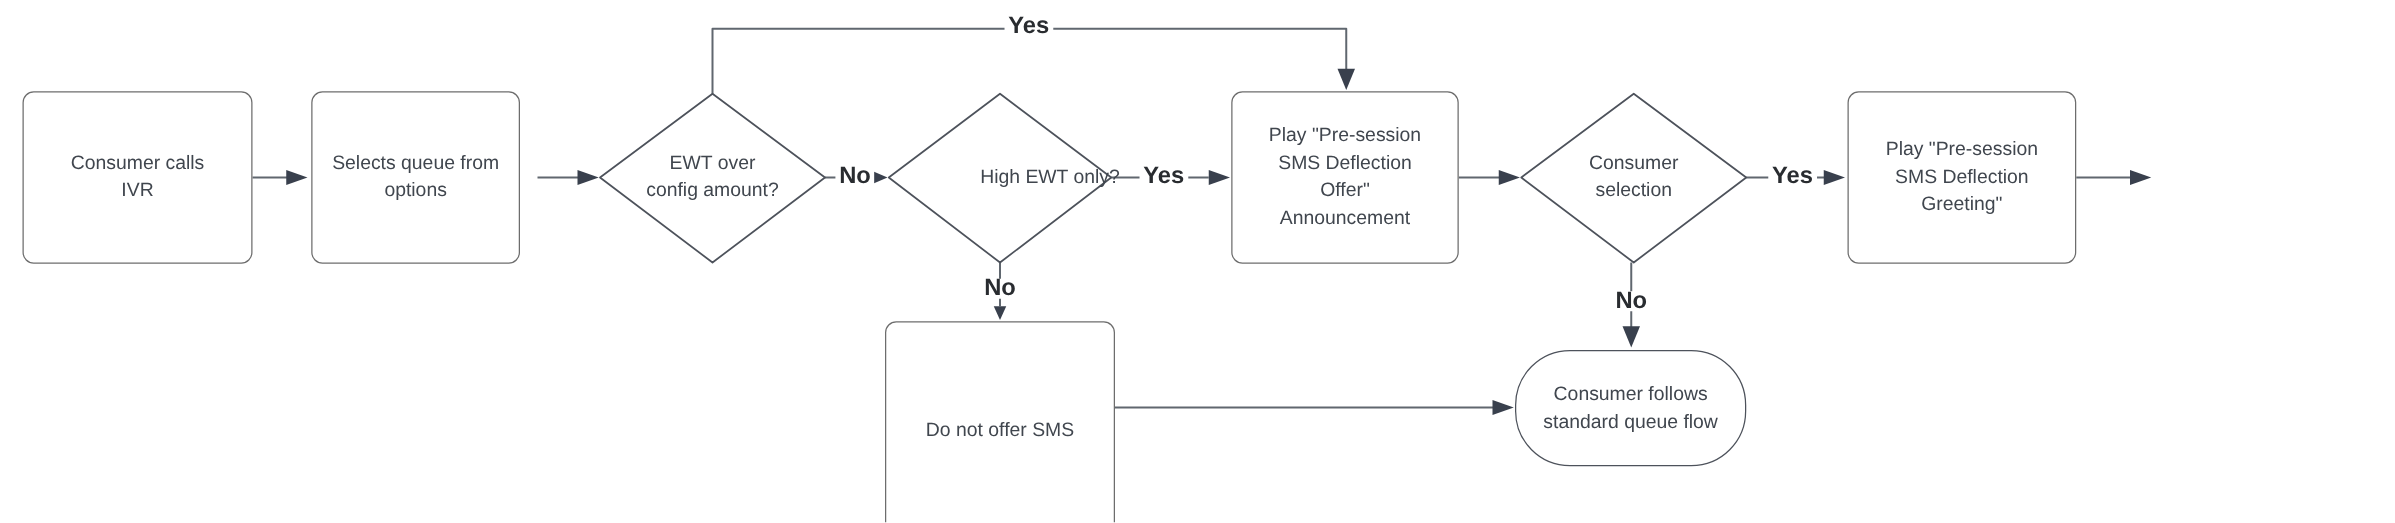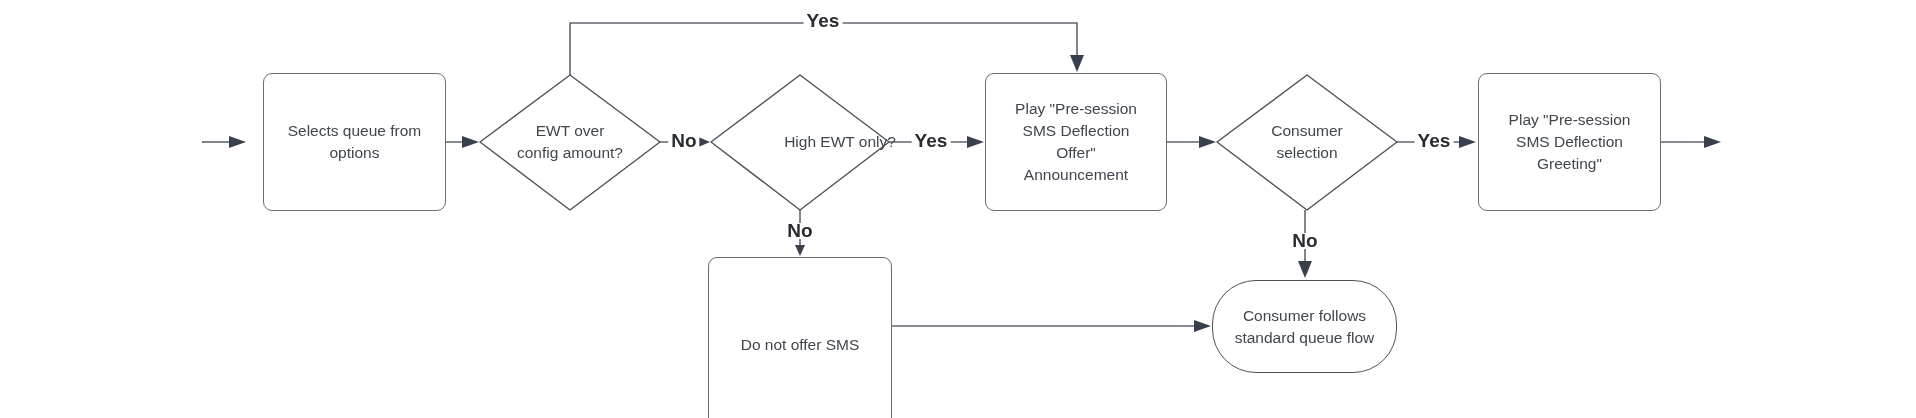--- a/index.html
+++ b/index.html
@@ -76,22 +76,26 @@
       <polygon class="arrow" points="1211,326 1194,320 1194,332"></polygon>
     </g>
 
     <g>
       <polygon class="diamond" points="480,142 570,75 660,142 570,210"></polygon>
       <polygon class="diamond" points="711,142 800,75 889,142 800,210"></polygon>
       <polygon class="diamond" points="1217,142 1307,75 1397,142 1307,210"></polygon>
     </g>
   </svg>
 
+  <div class="node rect" style="left:18px;top:73px;width:184px;height:138px">
+    <span>Consumer calls
+IVR</span>
+  </div>
 
-  <div class="node rect" style="left:263px;top:73px;width:183px;height:138px">
+  <div class="node rect" style="left:249px;top:73px;width:167px;height:138px">
     <span>Selects queue from
 options</span>
   </div>
 
   <div class="node rect" style="left:985px;top:73px;width:182px;height:138px">
     <span>Play "Pre-session
 SMS Deflection
 Offer"
 Announcement</span>
   </div>

